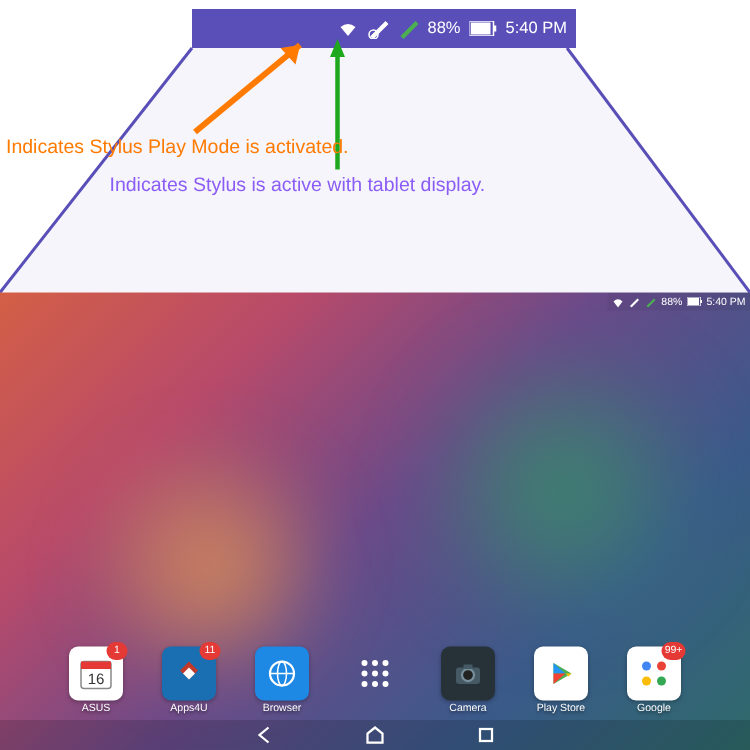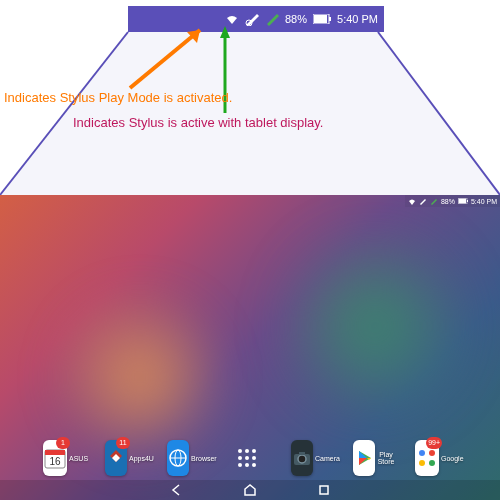--- a/index.html
+++ b/index.html
@@ -1,26 +1,26 @@
 <!DOCTYPE html>
 <html><head>
 <meta charset="utf-8">
 <style>
   body { margin:0; padding:0; width:500px; height:500px; font-family:sans-serif; background:#fff; position:relative; overflow:hidden; }
   .zoom-box { position:absolute; left:128px; top:6px; width:244px; height:26px; background:#5a4fb8; display:flex; align-items:center; justify-content:flex-end; padding:0 6px; gap:6px; }
   .zoom-box svg { display:block; }
   .zoom-box .pct { color:#fff; font-size:11px; }
   .zoom-box .time { color:#fff; font-size:11px; }
   .label1 { position:absolute; left:4px; top:90px; color:#ff7a00; font-size:13px; }
-  .label2 { position:absolute; left:73px; top:115px; color:#be185d; font-size:13px; }
+  .label2 { position:absolute; left:73px; top:115px; color:#8b5cf6; font-size:13px; }
   .tablet { position:absolute; left:0; top:195px; width:500px; height:305px; background:linear-gradient(135deg,#d35f45 0%, #b84a6a 25%, #6a4a8a 50%, #3a5a8a 75%, #2f6a6a 100%); overflow:hidden; }
   .tablet-status { position:absolute; right:0; top:0; height:12px; display:flex; align-items:center; gap:3px; background:rgba(0,0,0,0.05); padding:0 3px; }
   .tablet-status span { color:#fff; font-size:7px; }
   .dock { position:absolute; bottom:24px; left:0; right:0; display:flex; justify-content:center; gap:20px; }
-  .app { display:flex; flex-direction:row; align-items:center; gap:2px; width:42px; }
+  .app { display:flex; flex-direction:column; align-items:center; gap:2px; width:42px; }
   .app .ic { width:36px; height:36px; border-radius:6px; display:flex; align-items:center; justify-content:center; box-shadow:0 1px 3px rgba(0,0,0,0.3); position:relative; }
   .app .lbl { color:#fff; font-size:7px; text-align:center; text-shadow:0 1px 2px rgba(0,0,0,0.5); }
   .badge { position:absolute; top:-3px; right:-3px; background:#e53935; color:#fff; font-size:7px; border-radius:7px; min-width:10px; height:12px; line-height:12px; text-align:center; padding:0 2px; }
   .navbar { position:absolute; bottom:0; left:0; right:0; height:20px; background:rgba(0,0,0,0.15); display:flex; align-items:center; justify-content:center; gap:60px; }
 </style>
 </head>
 <body>
 
 <div class="zoom-box">
   <svg width="14" height="12" viewBox="0 0 14 12">

